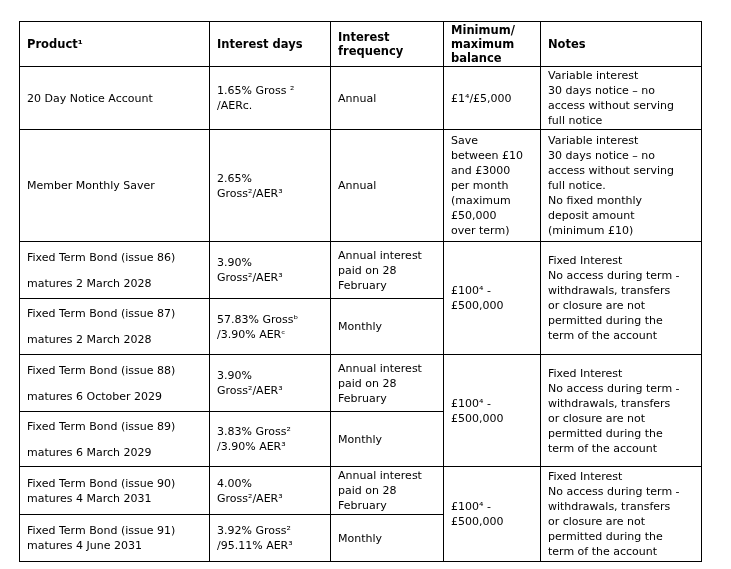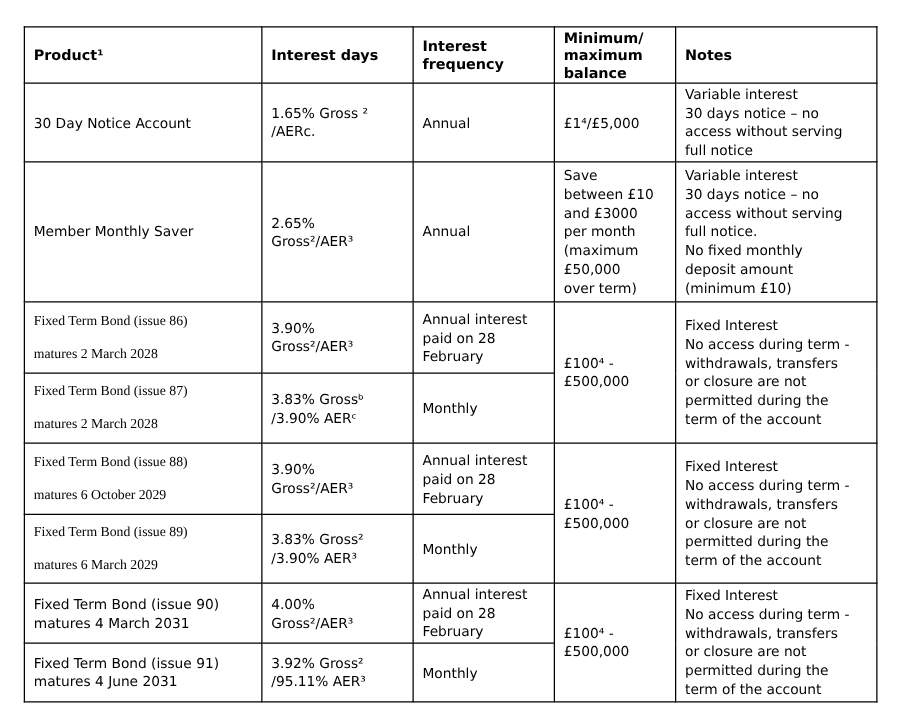--- a/index.html
+++ b/index.html
@@ -27,21 +27,21 @@
     font-size: 11.5px;
     font-weight: bold;
     line-height: 14px;
     padding: 1px 7px;
   }
   table.rates td {
     font-size: 11px;
     line-height: 15px;
     padding: 1px 7px;
   }
-  td.cell-product.gapped { line-height: 13px; font-family: Liberation Serif, serif; }
+  td.cell-product.gapped { line-height: 13px; }
   col.c-product   { width: 190px; }
   col.c-rate      { width: 121px; }
   col.c-frequency { width: 113px; }
   col.c-balance   { width: 97px; }
   col.c-notes     { width: 161px; }
 </style>
 </head>
 <body>
 
 <div class="page">
@@ -60,21 +60,21 @@
         <th>Interest
 frequency</th>
         <th>Minimum/
 maximum
 balance</th>
         <th>Notes</th>
       </tr>
     </thead>
     <tbody>
       <tr style="height:59px">
-        <td class="cell-product">30 Day Notice Account</td>
+        <td class="cell-product">20 Day Notice Account</td>
         <td class="cell-rate">1.65% Gross ²
 /AERc.</td>
         <td class="cell-frequency">Annual</td>
         <td class="cell-balance">£1⁴/£5,000</td>
         <td class="cell-notes">Variable interest
 30 days notice – no
 access without serving
 full notice</td>
       </tr>
       <tr style="height:112px">
@@ -112,21 +112,21 @@
 No access during term -
 withdrawals, transfers
 or closure are not
 permitted during the
 term of the account</td>
       </tr>
       <tr style="height:56px">
         <td class="cell-product gapped">Fixed Term Bond (issue 87)
 
 matures 2 March 2028</td>
-        <td class="cell-rate">3.83% Grossᵇ
+        <td class="cell-rate">57.83% Grossᵇ
 /3.90% AERᶜ</td>
         <td class="cell-frequency">Monthly</td>
       </tr>
       <tr style="height:57px">
         <td class="cell-product gapped">Fixed Term Bond (issue 88)
 
 matures 6 October 2029</td>
         <td class="cell-rate">3.90%
 Gross²/AER³</td>
         <td class="cell-frequency">Annual interest

